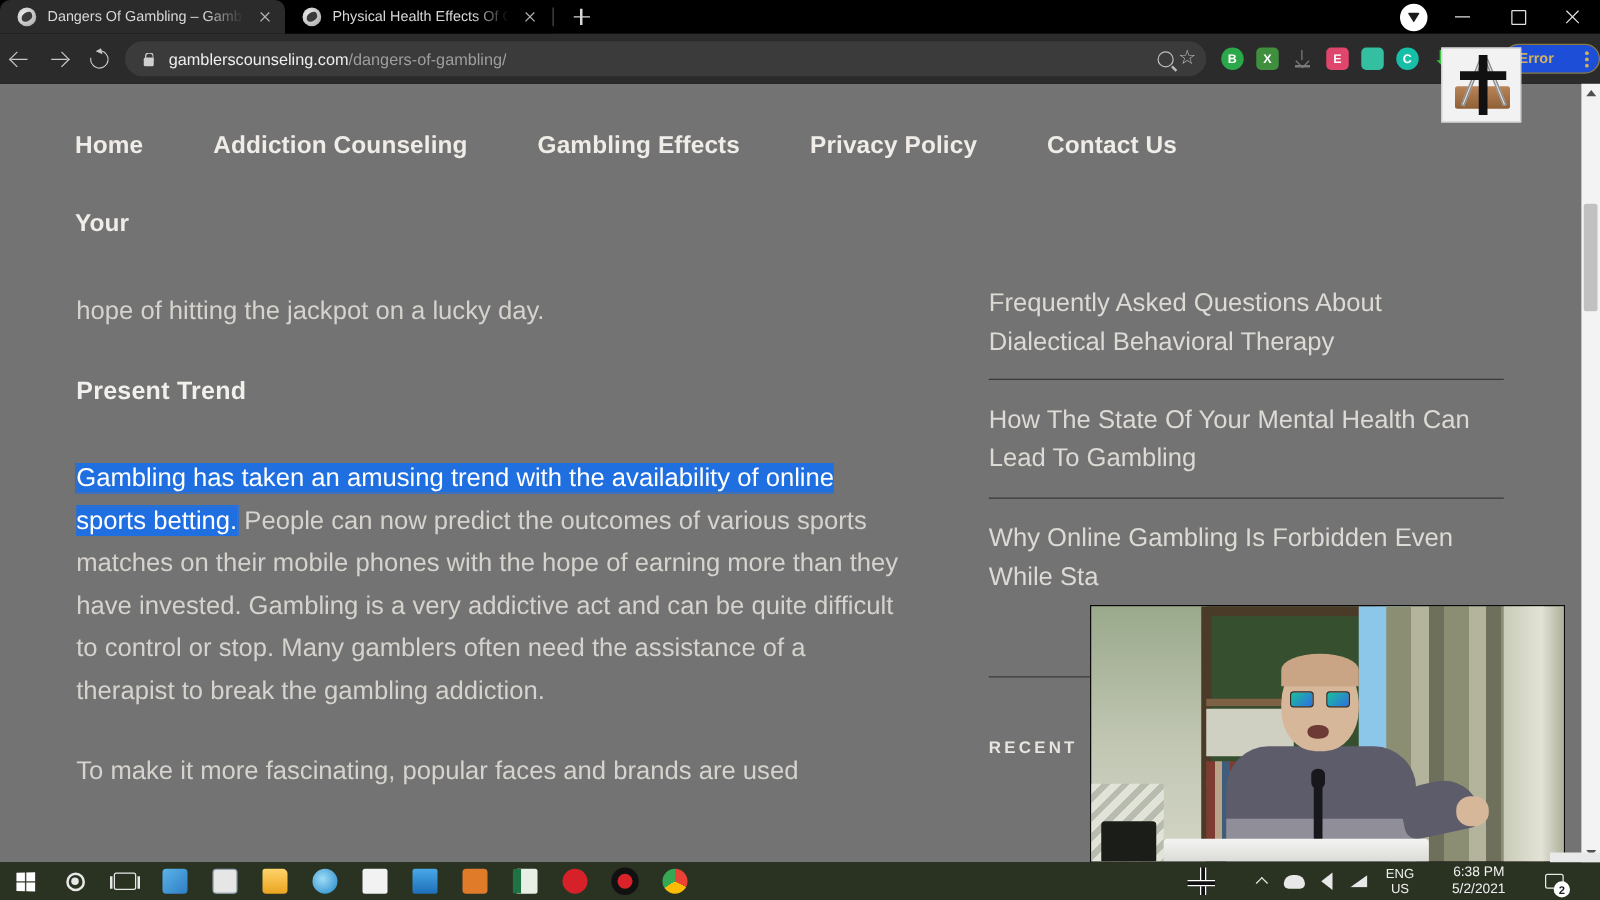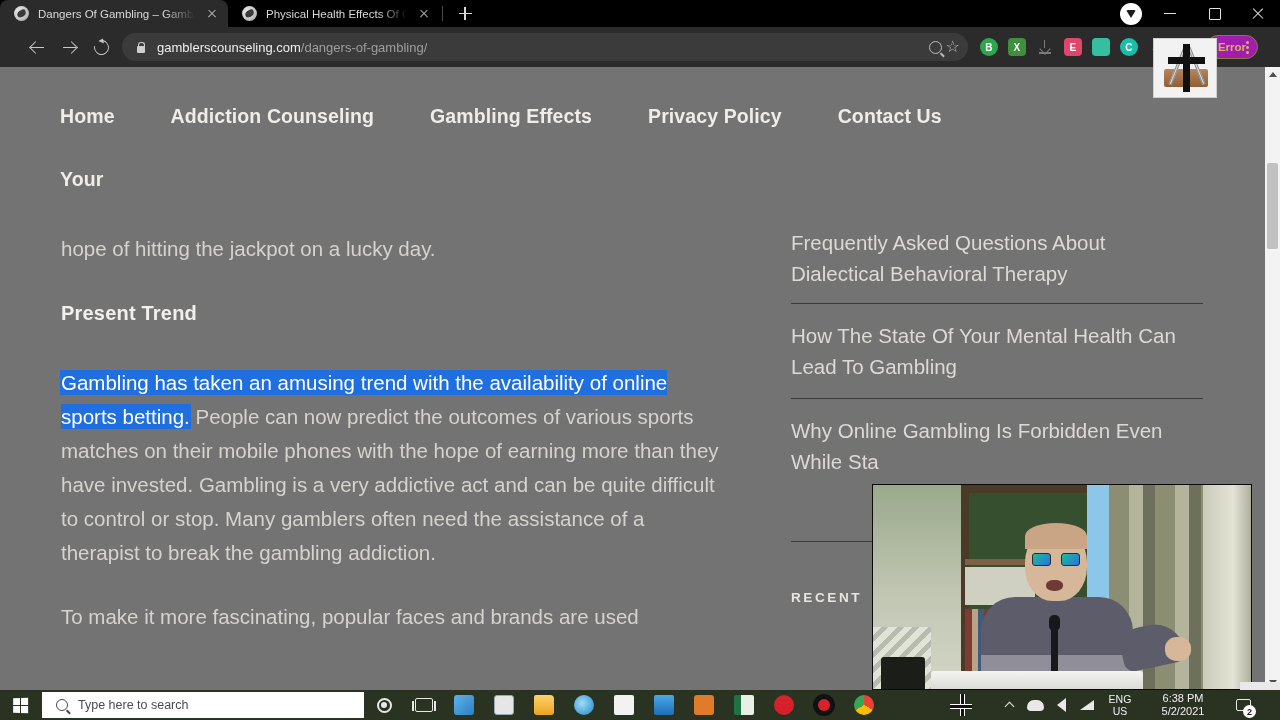--- a/index.html
+++ b/index.html
@@ -121,21 +121,21 @@
     border-top: 8px solid #1a1a1a;
     border-radius: 2px;
   }
 
   
   .toolbar {
     position: absolute; top: 27px; left: 0;
     width: 1280px; height: 40px;
     background: #2b2b2b;
     display: flex; align-items: center;
-    padding: 0 22px;
+    padding: 0 0;
     gap: 2px;
   }
   .navbtn {
     width: 30px; height: 30px; border-radius: 50%;
     display: flex; align-items: center; justify-content: center;
     position: relative; flex: 0 0 30px;
   }
   .arrow-l, .arrow-r {
     width: 13px; height: 13px; position: relative;
   }
@@ -218,22 +218,22 @@
   .ext.round { border-radius: 50%; }
   .dlarrow {
     width:14px;height:14px;position:relative;opacity:.5; margin:0 6px;
   }
   .dlarrow::before{content:"";position:absolute;left:6px;top:0;width:1.6px;height:8px;background:#c9c9c9;}
   .dlarrow::after{content:"";position:absolute;left:2.8px;top:4.5px;width:7px;height:7px;border-right:1.6px solid #c9c9c9;border-bottom:1.6px solid #c9c9c9;transform:rotate(45deg);}
   .dlbar{position:absolute;left:1px;bottom:0;width:12px;height:1.6px;background:#c9c9c9;}
 
   .error-pill {
     height: 24px; border: 1.5px solid #8a7a3c; border-radius: 13px;
-    background: #a21caf;
-    display: flex; align-items: center; gap: 0;
+    background: #1d4ed8;
+    display: flex; align-items: center; gap: 25px;
     padding: 0 8px 0 11px;
     margin-left: 6px;
   }
   .error-pill span { font-size: 11.5px; color: #d3b25f; font-weight: bold; }
   .kebab { display:flex; flex-direction:column; gap:2px; }
   .kebab i { width:3px;height:3px;border-radius:50%;background:#d3b25f;display:block; }
 
   
   .ext-thumb {
     position: absolute;
@@ -670,24 +670,20 @@
 
   <div class="taskbar">
     <div class="startbtn">
       <span class="winlogo">
           <i></i>
           <i></i>
           <i></i>
           <i></i>
         </span>
     </div>
-    <div class="searchbox">
-      <span class="mag"></span>
-      <span>Type here to search</span>
-    </div>
     <div class="tb-icon">
       <span style="width:15px;height:15px;border:2px solid #e8e8e8;border-radius:50%;display:block;position:relative;">
         <span style="position:absolute;left:2.5px;top:2.5px;width:6px;height:6px;border-radius:50%;background:#e8e8e8;display:block;"></span>
       </span>
     </div>
     <div class="tb-icon">
       <span style="display:block;width:18px;height:14px;border:1.6px solid #e8e8e8;border-radius:2px;position:relative;">
         <span style="position:absolute;left:-4px;top:2px;width:2px;height:10px;background:#e8e8e8;display:block;"></span>
         <span style="position:absolute;right:-4px;top:2px;width:2px;height:10px;background:#e8e8e8;display:block;"></span>
       </span>

